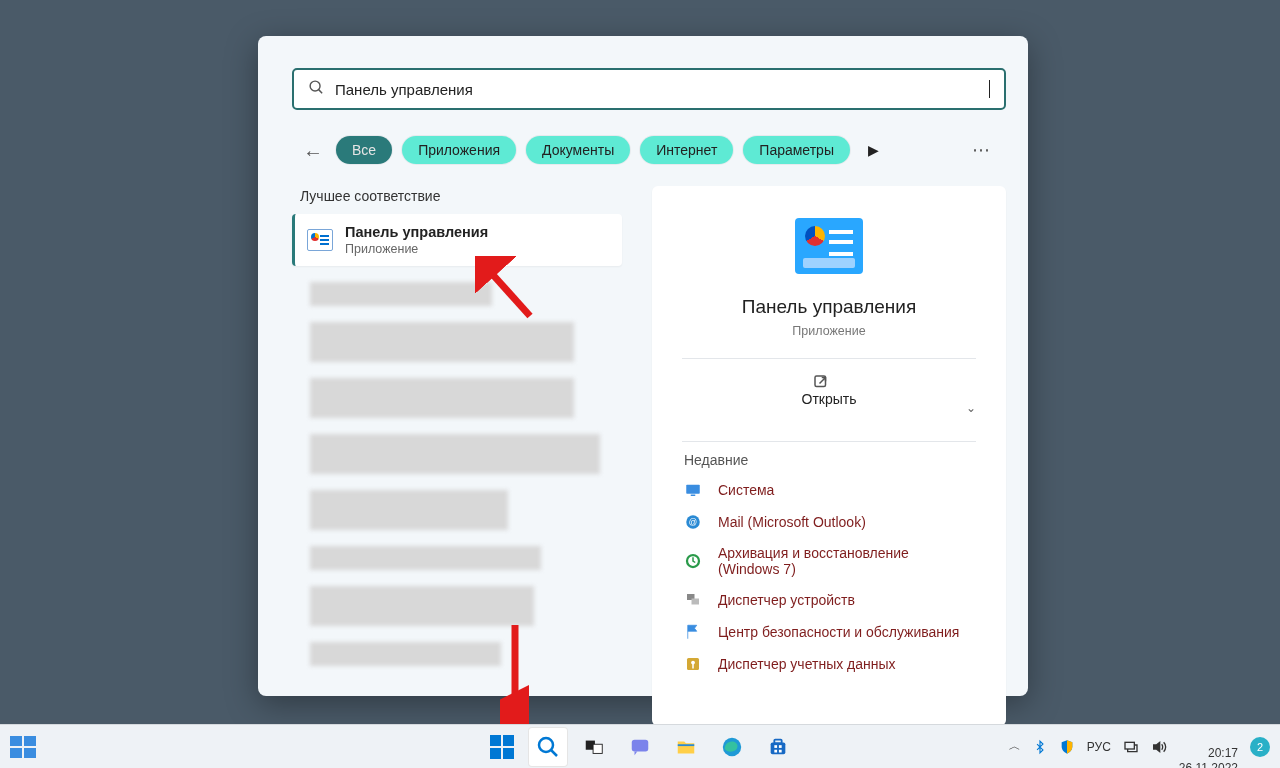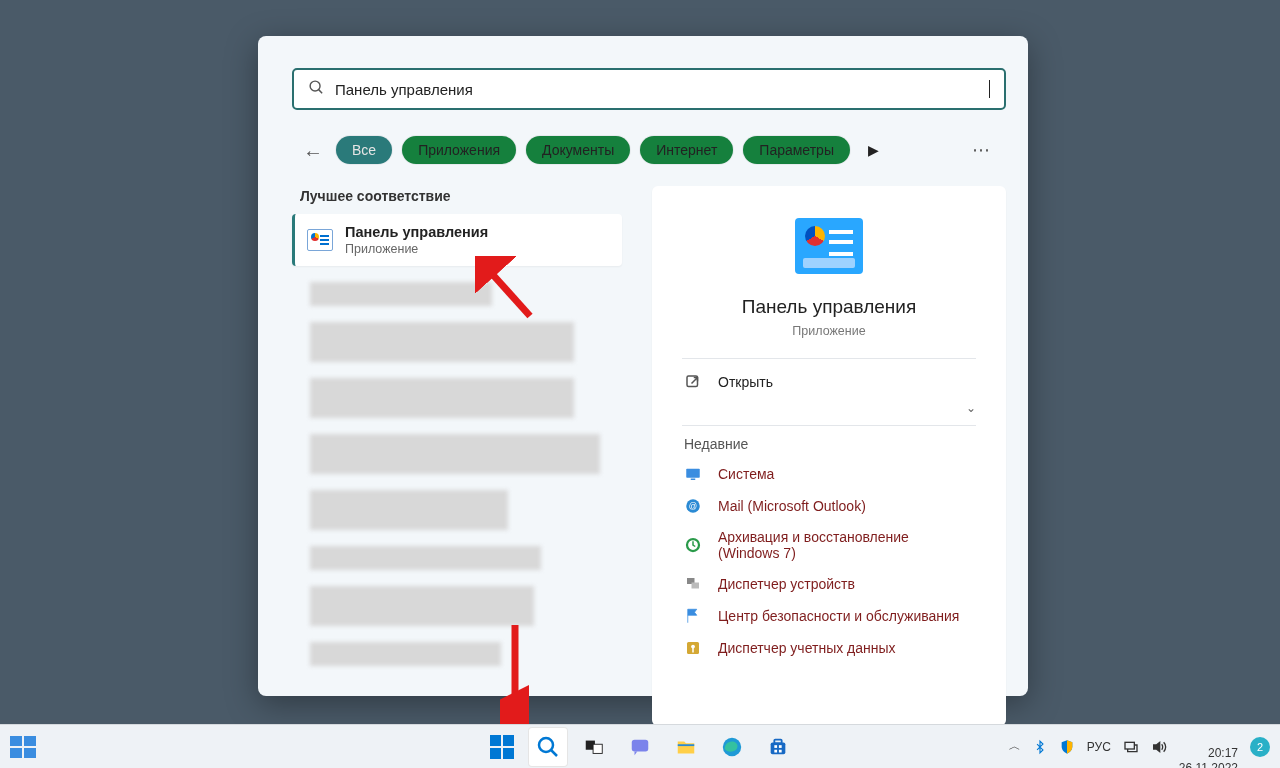--- a/index.html
+++ b/index.html
@@ -28,30 +28,30 @@
   .search-bar input {
     border: none; outline: none; font-size: 15px;
     margin-left: 10px; flex: 1; color: #222;
   }
   .text-cursor { width: 1px; height: 18px; background: #222; display: inline-block; }
 
   .filter-row { display: flex; align-items: center; gap: 10px; margin-top: 26px; padding: 0 8px; }
   .back-arrow { width: 26px; display:flex; justify-content:center; color:#555; font-size:20px; cursor:pointer; }
   .pill {
     padding: 6px 16px; border-radius: 16px;
-    font-size: 14px; background: #15803d; color: #222;
+    font-size: 14px; background: #5eead4; color: #222;
     cursor: pointer; box-shadow: 0 0 0 1px rgba(0,0,0,.05);
   }
   .pill.active { background: #2a7a7a; color: #e5e5e5; }
   .more-arrow { margin-left: 8px; font-size: 14px; color:#222; cursor:pointer; }
   .ellipsis { margin-left: auto; font-size: 18px; color:#555; letter-spacing:2px; cursor:pointer; padding-right:6px; }
 
   .columns { display: flex; gap: 30px; margin-top: 22px; height: 540px; }
   .left-col { width: 330px; }
-  .section-title { font-size: 14px; color: #333; font-weight: 700; margin: 2px 0 10px 8px; }
+  .section-title { font-size: 14px; color: #333; font-weight: 400; margin: 2px 0 10px 8px; }
 
   .best-match {
     display: flex; align-items: center; gap: 12px;
     background: #fff; border-left: 3px solid #2a7a7a;
     border-radius: 4px; padding: 10px 12px; cursor:pointer;
     box-shadow: 0 1px 2px rgba(0,0,0,.05);
   }
   .cp-icon-sm {
     width: 26px; height: 22px; background: #fff;
     border: 1px solid #7aa6d8; border-radius: 2px;
@@ -90,21 +90,21 @@
     content:""; position:absolute; right:10px; top:12px; width:24px; height:4px; background:#fff;
     box-shadow: 0 10px 0 #fff, 0 22px 0 #fff;
   }
   .cp-icon-lg .bar { position:absolute; bottom:6px; left:8px; right:8px; height:10px; background:#9ed2ff; border-radius:2px; }
   .detail-title { font-size: 19px; color:#222; margin-top: 22px; }
   .detail-sub { font-size: 12.5px; color:#777; margin-top: 6px; }
   .hr { height:1px; background:#e3e6ea; margin-top: 20px; }
 
   .action-row {
     display: flex; align-items: center; padding: 14px 2px; cursor:pointer;
-    font-size: 14px; color:#222; position:relative;
+    font-size: 14px; color:#222; position:relative;flex-direction:column;
   }
   .action-row .ic { width: 18px; height: 18px; margin-right: 16px; display:flex; align-items:center; justify-content:center; }
   .chev { position:absolute; right:0; top:14px; color:#666; font-size:12px; }
 
   .recent-title { font-size: 14px; color:#555; margin: 10px 0 6px 2px; }
   .recent-item { display:flex; align-items:center; padding: 7px 2px; cursor:pointer; font-size: 14px; color:#7f1d1d; }
   .recent-item .ic { width:18px; height:18px; margin-right: 16px; display:flex; align-items:center; justify-content:center; }
 
   
   .arrow1 { position:absolute; left:475px; top:256px; width:60px; height:70px; pointer-events:none; }

